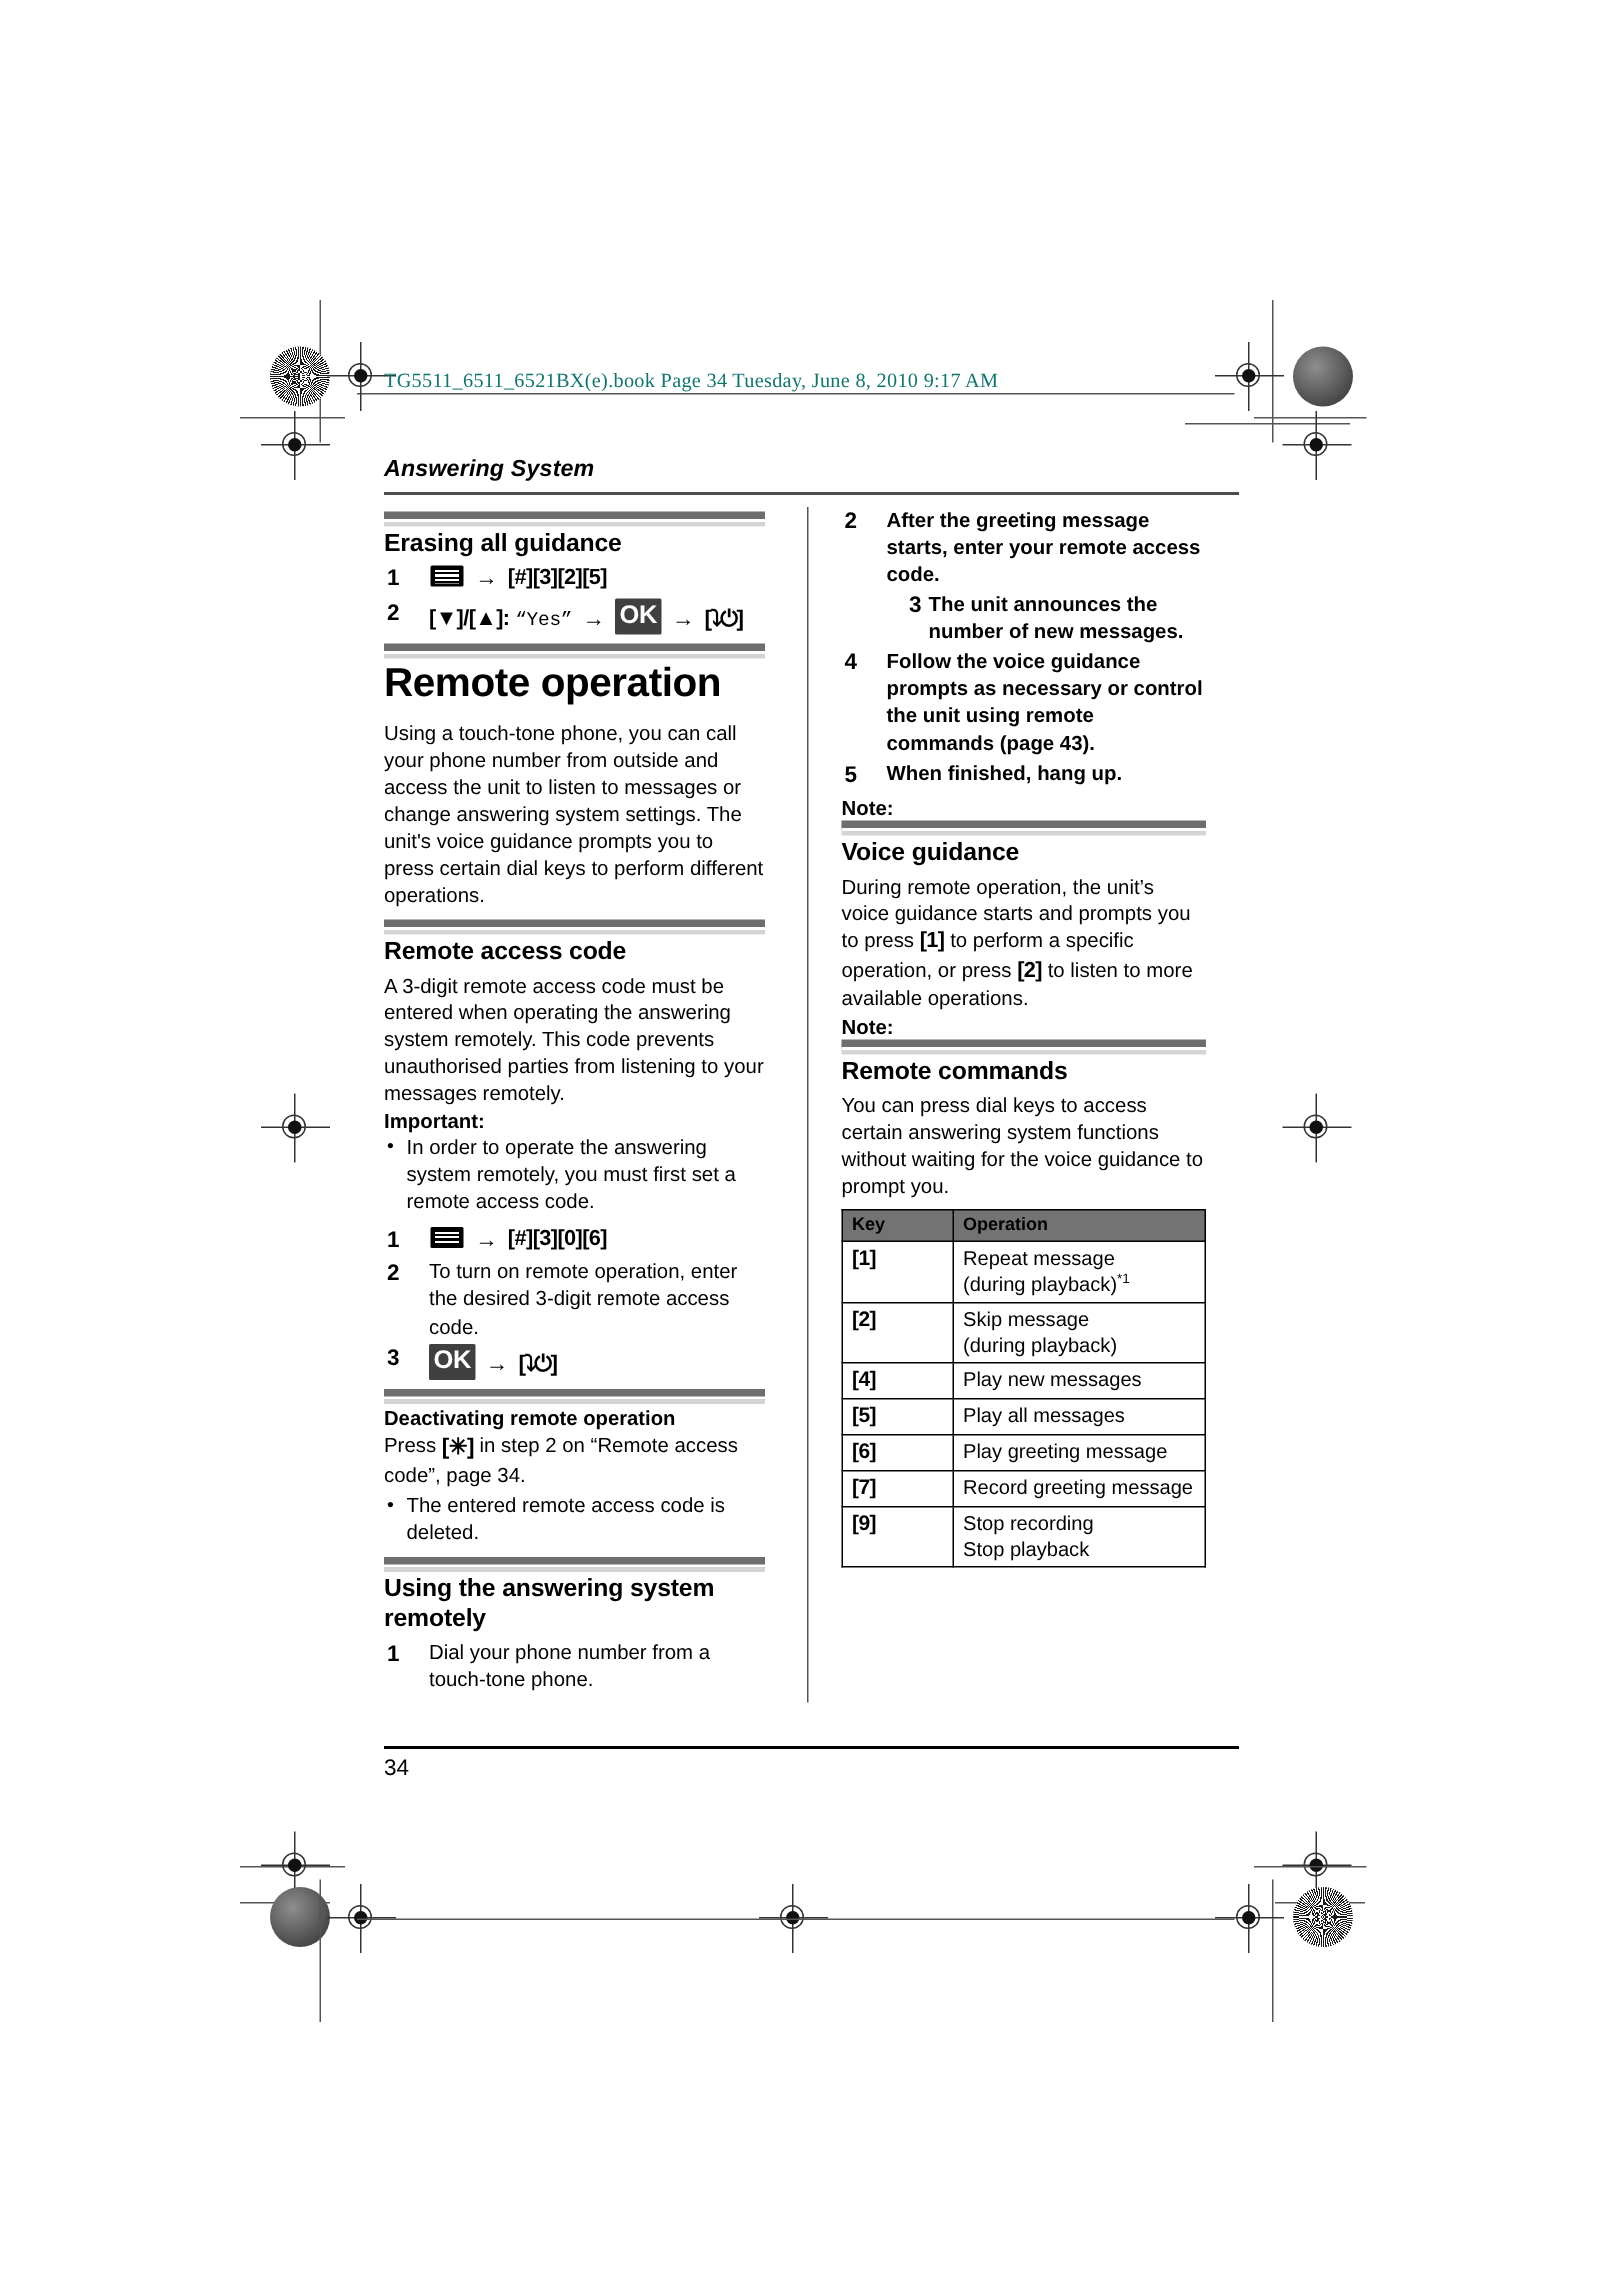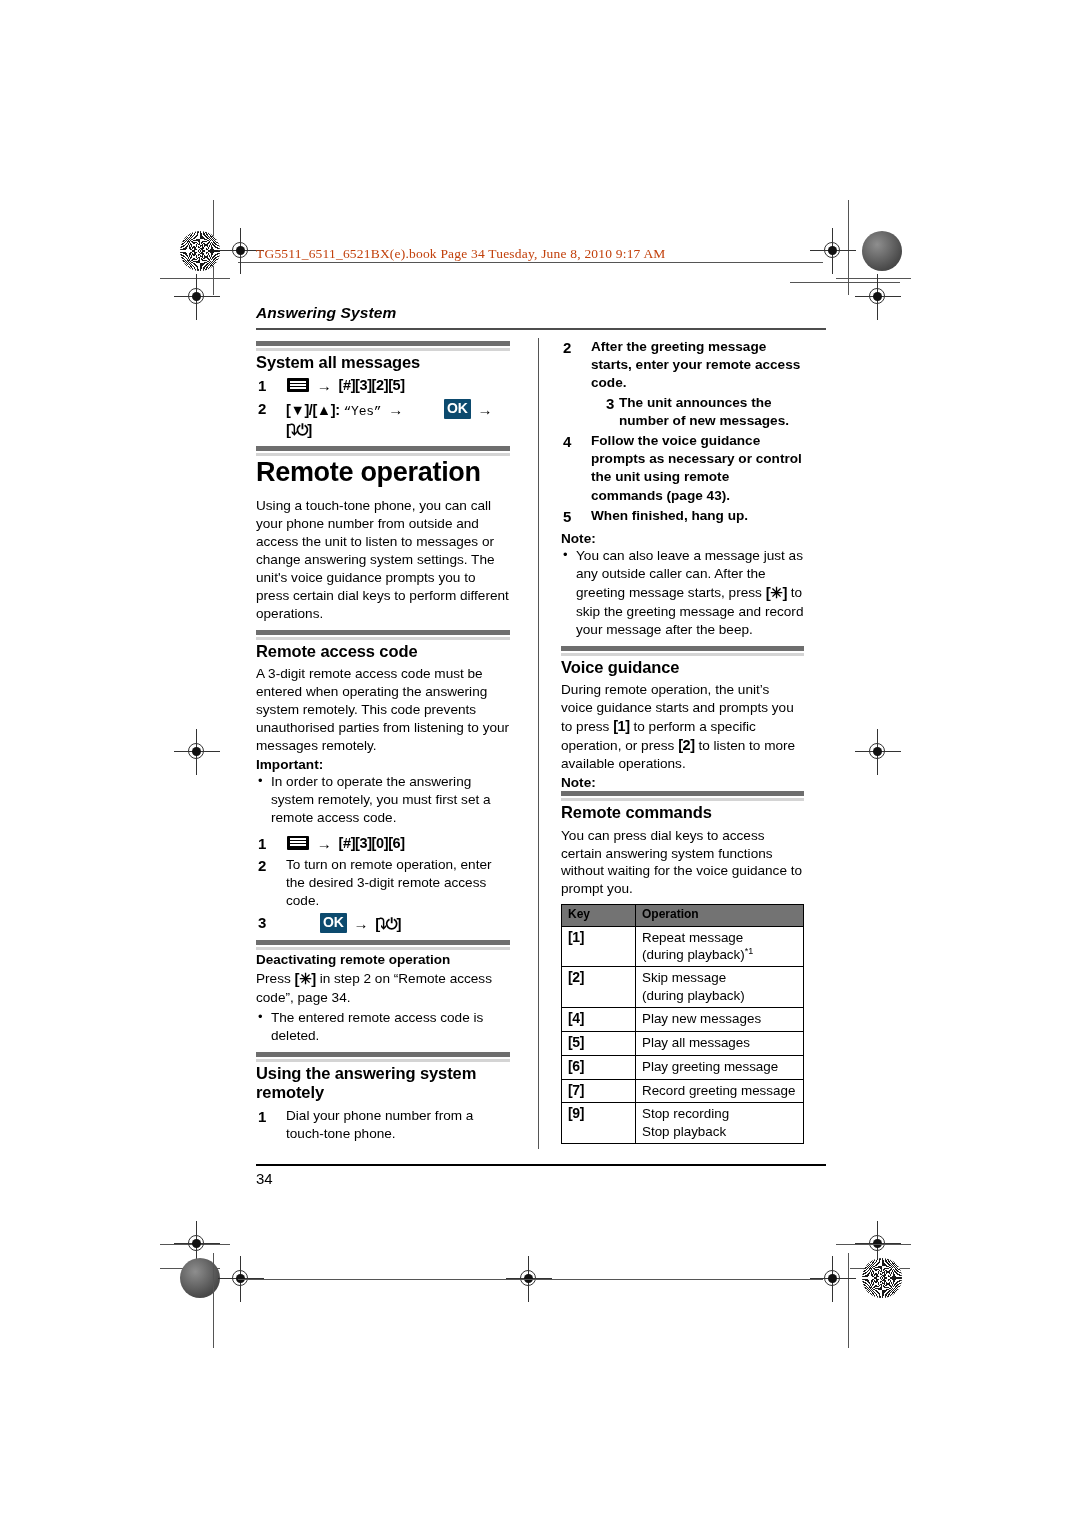--- a/index.html
+++ b/index.html
@@ -66,21 +66,21 @@
     width: 570px; height: 960px;
   }
 
   .bookline {
     position: absolute;
     left: 0; top: 8px;
     font-family: "Liberation Serif", serif;
     font-size: 13.5px;
     letter-spacing: .2px;
     white-space: nowrap;
-    color: #c2410c;
+    color: #0f766e;
   }
 
   .running-head {
     position: absolute;
     left: 0; top: 66px;
     font-size: 15.5px;
     font-weight: bold;
     font-style: italic;
     letter-spacing: .1px;
   }
@@ -218,29 +218,28 @@
   .ico-menu::before {
     content: "";
     position: absolute;
     left: 3px; top: 2.5px;
     width: 16px; height: 9px;
     background:
       repeating-linear-gradient(to bottom, #fff 0 1.6px, #000 1.6px 3px);
   }
   .ico-ok {
     display: inline-block;
-    background: #0c4a6e;
+    background: #404040;
     color: #fff;
     font-weight: bold;
-    font-size: 14px;
+    font-size: 17px;
     padding: 0.5px 3px 1.5px 3px;
     letter-spacing: -.2px;
     vertical-align: 1px;
     border-radius: 1px;
-    margin-left: 34px;
   }
   .ico-offhook {
     display: inline-block;
     font-size: 15px;
     vertical-align: -1px;
     letter-spacing: -1px;
   }
   .ico-star { font-size: 15px; vertical-align: -1px; }
 
   
@@ -385,21 +384,21 @@
   <div class="bookline">TG5511_6511_6521BX(e).book  Page 34  Tuesday, June 8, 2010  9:17 AM</div>
 
   <div class="running-head">Answering System</div>
   <div class="head-rule"></div>
 
   <div class="cols">
 
     <div class="col col-left">
 
       <div class="secbar first"></div>
-      <h2 class="sec">System all messages</h2>
+      <h2 class="sec">Erasing all guidance</h2>
       <ol class="steps">
         <li class="keys">
           <span class="ico-menu"></span>
           <span class="arrow">→</span>
           <span class="keycap">[#][3][2][5]</span>
         </li>
         <li class="keys">
           <span class="keycap">[▼]/[▲]:</span>
           <span class="mono">“Yes”</span>
           <span class="arrow">→</span>
@@ -460,27 +459,20 @@
           <span>After the greeting message starts, enter your remote access code.</span>
           <ul class="bullets indent" style="margin-top:1px;margin-bottom:2px;">
             <li>The unit announces the number of new messages.</li>
           </ul>
         </li>
         <li>Follow the voice guidance prompts as necessary or control the unit using remote commands (page 43).</li>
         <li>When finished, hang up.</li>
       </ol>
 
       <div class="note-label">Note:</div>
-      <ul class="bullets">
-        <li>
-          <span>You can also leave a message just as any outside caller can. After the greeting message starts, press</span>
-          <span class="keycap ico-star">[✳]</span>
-          <span>to skip the greeting message and record your message after the beep.</span>
-        </li>
-      </ul>
 
       <div class="secbar"></div>
       <h2 class="sec">Voice guidance</h2>
       <p class="body tight">
         <span>During remote operation, the unit’s voice guidance starts and prompts you to press</span>
         <span class="keycap">[1]</span>
         <span>to perform a specific operation, or press</span>
         <span class="keycap">[2]</span>
         <span>to listen to more available operations.</span>
       </p>

